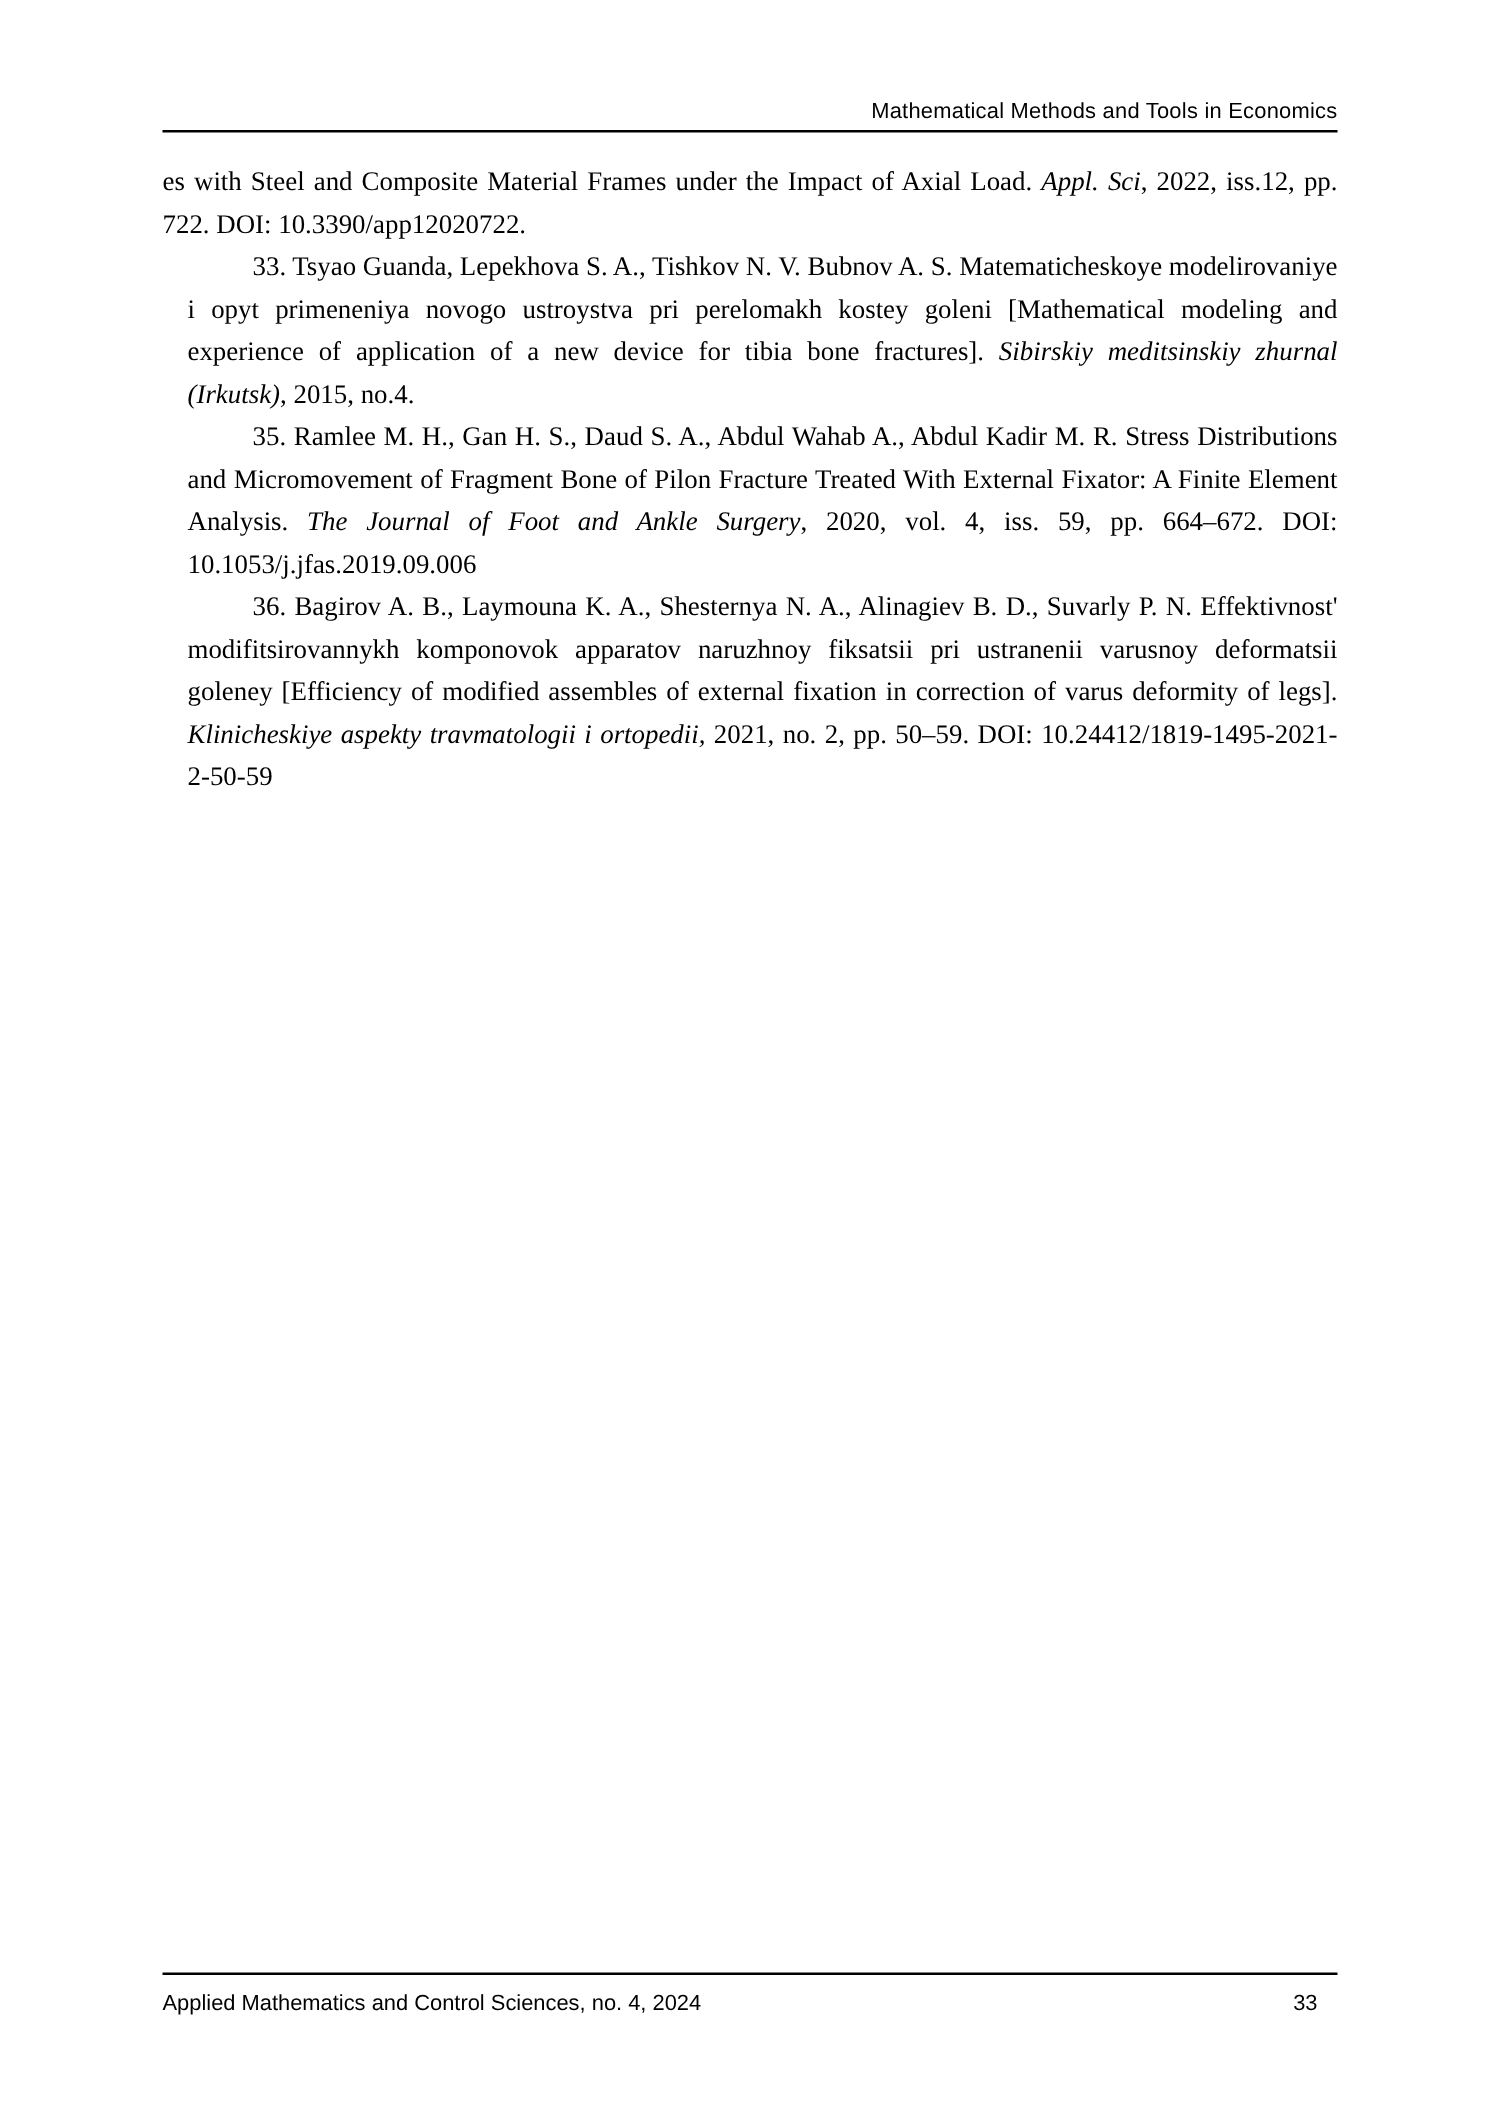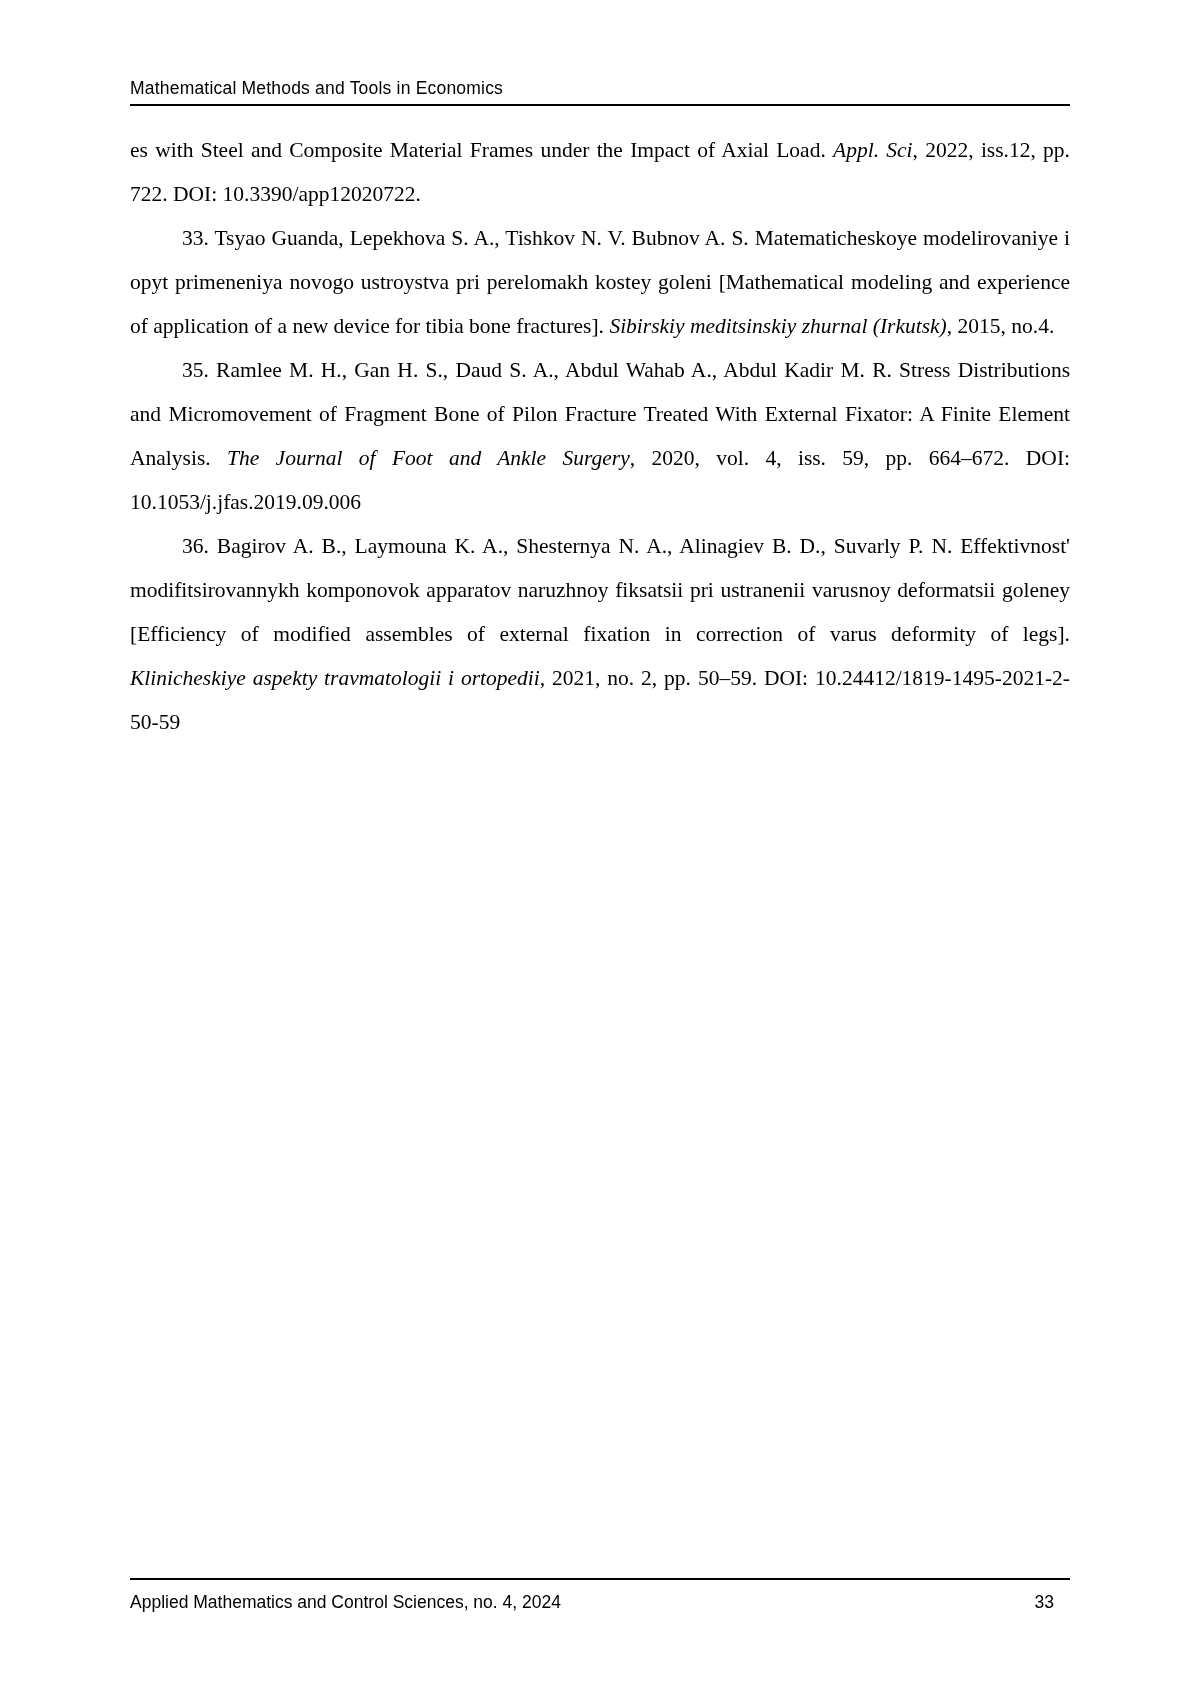--- a/index.html
+++ b/index.html
@@ -17,21 +17,21 @@
     color: #000000;
     box-sizing: border-box;
   }
 
   
   .running-head {
     position: absolute;
     top: 78px;
     left: 130px;
     width: 940px;
-    text-align: left;
+    text-align: right;
     font-family: "Liberation Sans", sans-serif;
     font-size: 17.5px;
     letter-spacing: 0.2px;
     color: #000;
   }
   .head-rule {
     position: absolute;
     top: 104px;
     left: 130px;
     width: 940px;
@@ -39,30 +39,31 @@
     background: #000;
   }
 
   
   .body-block {
     position: absolute;
     top: 128px;
     left: 130px;
     width: 940px;
     font-size: 21.5px;
-    line-height: 44px;
+    line-height: 34px;
     text-align: justify;
     text-justify: inter-word;
   }
   .body-block p {
     margin: 0;
     text-indent: 0;
   }
   .body-block p.indent {
     text-indent: 52px;
+    margin-left: 20px;
   }
   .it { font-style: italic; }
 
   
   .foot-rule {
     position: absolute;
     top: 1578px;
     left: 130px;
     width: 940px;
     height: 1.6px;

